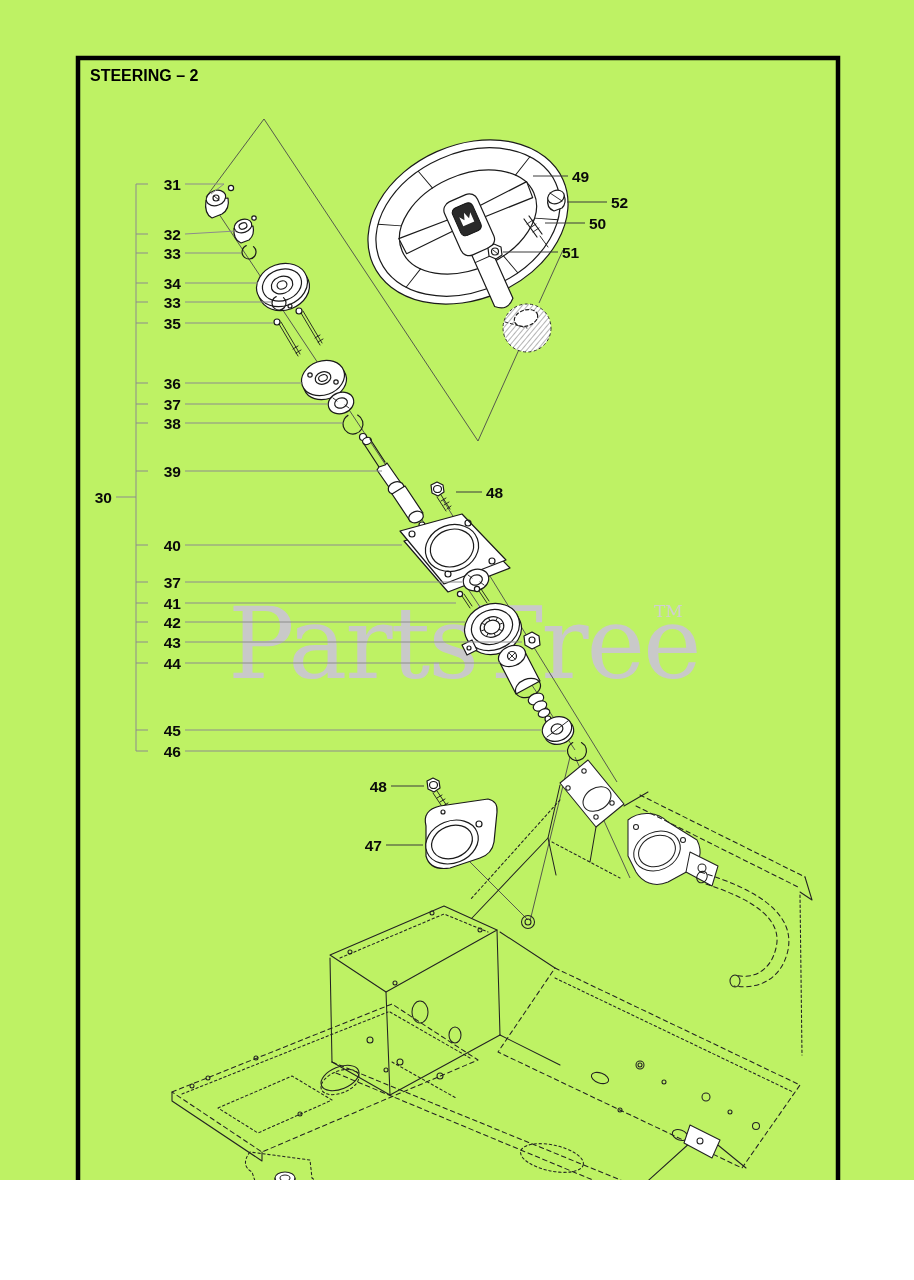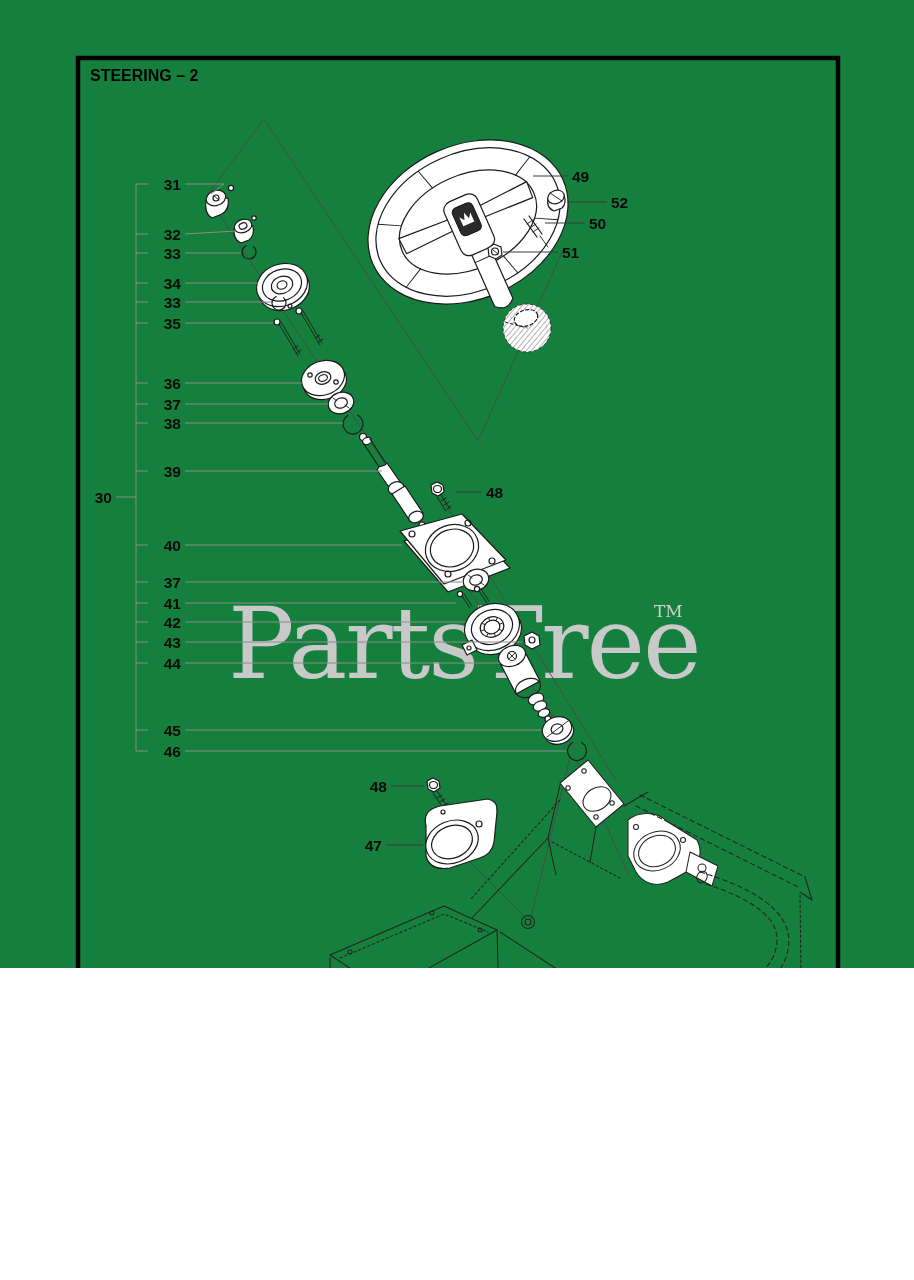--- a/index.html
+++ b/index.html
@@ -1,16 +1,16 @@
 <!DOCTYPE html>
 <html><head>
 <meta charset="utf-8">
 <style>
   html,body{margin:0;padding:0;background:#ffffff;}
-  .page{position:relative;width:914px;height:968px;background:#15803d;overflow:hidden;
+  .page{position:relative;width:914px;height:1180px;background:#bef264;overflow:hidden;
         font-family:"Liberation Sans",sans-serif;}
   svg{position:absolute;left:0;top:0;}
   .ln{stroke:#1a1a1a;stroke-width:1.2;fill:none;stroke-linejoin:round;stroke-linecap:round;}
   .lnw{stroke:#1a1a1a;stroke-width:1.2;fill:#ffffff;stroke-linejoin:round;stroke-linecap:round;}
   .lnt{stroke:#1a1a1a;stroke-width:0.9;fill:none;stroke-linecap:round;}
   .ch{stroke:#222222;stroke-width:1.05;fill:none;stroke-linejoin:round;stroke-linecap:round;}
   .chw{stroke:#222222;stroke-width:1.05;fill:#ffffff;stroke-linejoin:round;stroke-linecap:round;}
   .dsh{stroke-dasharray:4.5 3.5;}
   .dsh2{stroke-dasharray:2.4 2.6;}
   .guide{stroke:#4a4a4a;stroke-width:0.9;fill:none;}

